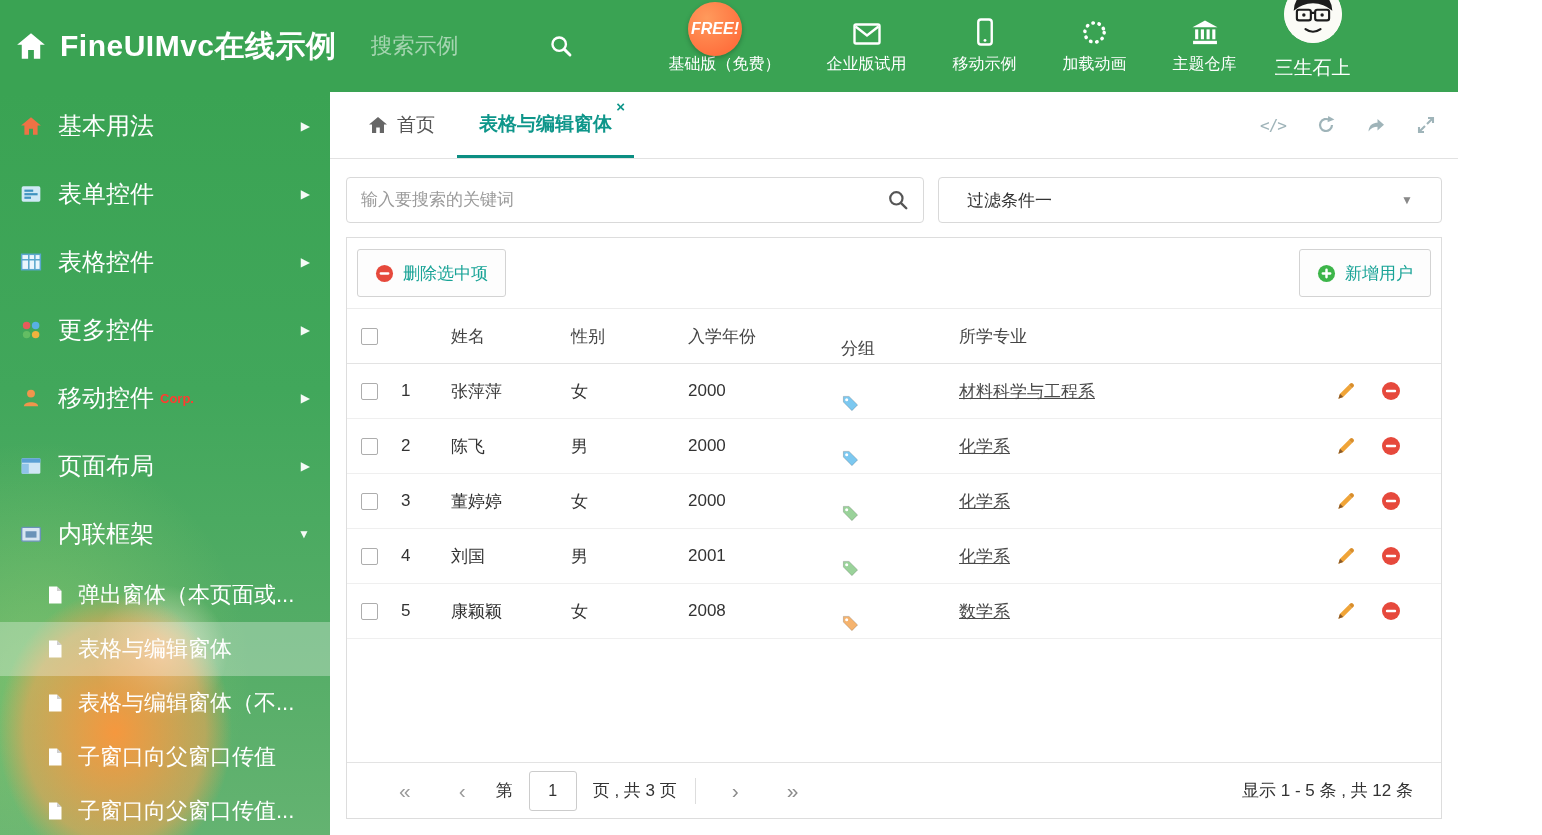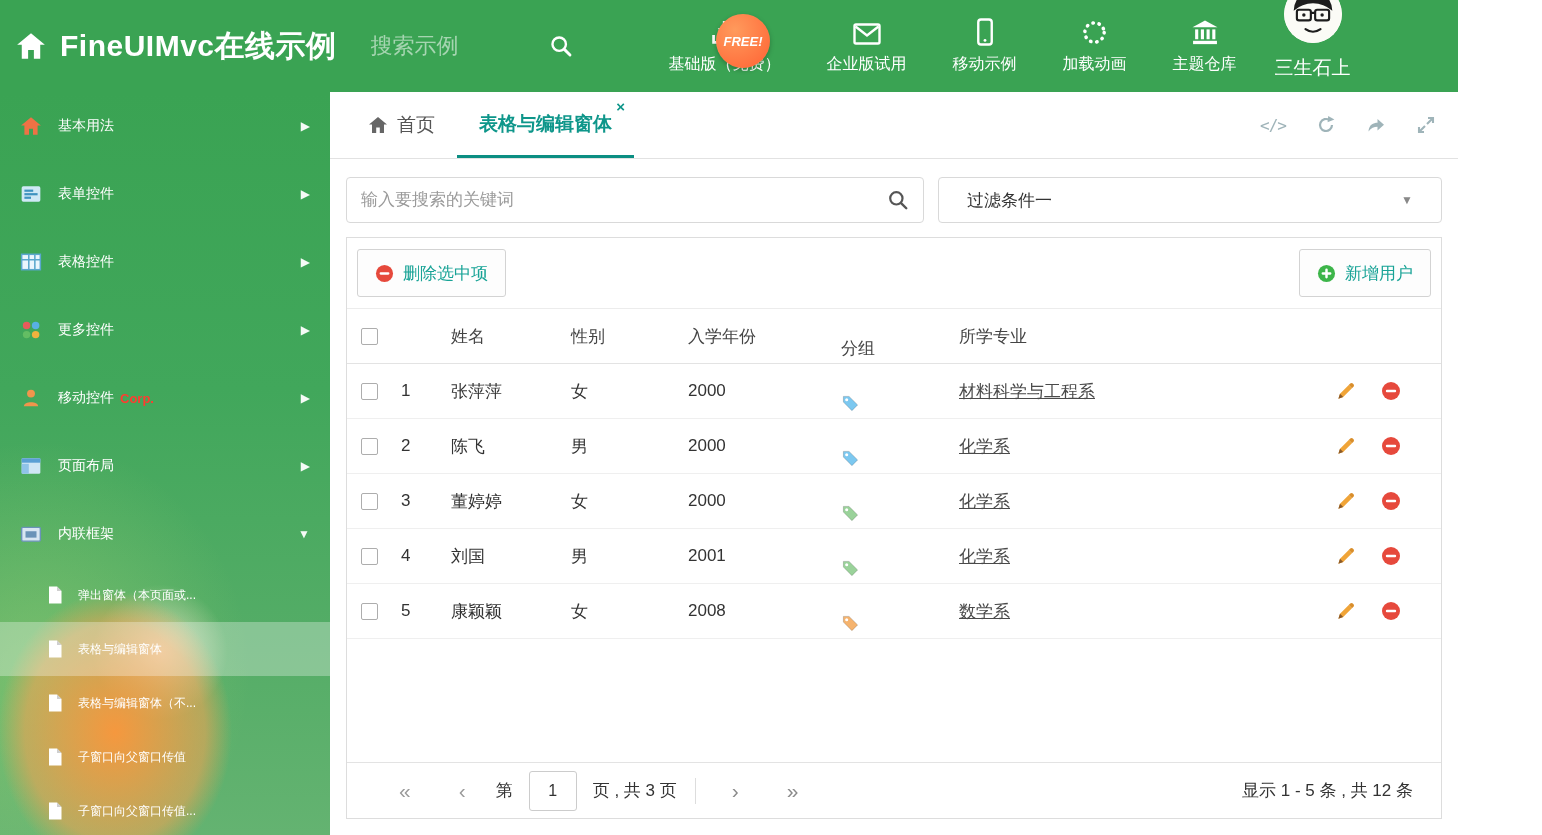--- a/index.html
+++ b/index.html
@@ -8,23 +8,23 @@
   .app { width:1458px; height:835px; display:flex; flex-direction:column; }
 
   
   .topbar { height:92px; background:#3aa353; display:flex; align-items:center; position:relative; flex:none; color:#fff; }
   .home-big { margin-left:16px; flex:none; display:flex; }
   .app-title { font-size:30px; font-weight:bold; margin-left:14px; letter-spacing:.5px; white-space:nowrap; }
   .top-search { margin-left:34px; display:flex; align-items:center; }
   .top-search input { width:170px; background:transparent; border:none; outline:none; color:rgba(255,255,255,.85); font-size:22px; font-family:inherit; }
   .top-search input::placeholder { color:rgba(255,255,255,.55); }
   .top-search .mag { margin-left:8px; color:#fff; display:flex; }
-  .free-badge { position:absolute; left:688px; top:14px; width:54px; height:54px; border-radius:50%;
-    background:radial-gradient(circle at 35% 30%, #ff9a5c, #ff6233); color:#fff; font-size:13px; font-weight:bold; font-style:italic;
-    display:flex; align-items:center; justify-content:center; box-shadow:0 2px 5px rgba(0,0,0,.25); z-index:5;margin-left:28px; }
+  .free-badge { position:absolute; left:688px; top:2px; width:54px; height:54px; border-radius:50%;
+    background:radial-gradient(circle at 35% 30%, #ff9a5c, #ff6233); color:#fff; font-size:16px; font-weight:bold; font-style:italic;
+    display:flex; align-items:center; justify-content:center; box-shadow:0 2px 5px rgba(0,0,0,.25); z-index:5; }
   .top-nav { display:flex; margin-left:96px; gap:46px; align-items:center; }
   .nav-item { display:flex; flex-direction:column; align-items:center; gap:8px; cursor:pointer;text-align:right; }
   .nav-item .nicon { height:28px; display:flex; align-items:flex-end; }
   .nav-item .nlabel { font-size:16px; white-space:nowrap; }
   .userbox { margin-left:38px; margin-right:24px; display:flex; align-items:center; gap:12px; cursor:pointer;flex-direction:column; }
   .avatar { width:58px; height:58px; border-radius:50%; background:#fcfcf8; overflow:hidden; flex:none; display:flex; }
   .username { font-size:19px; }
   .user-caret { font-size:12px; }
 
   
@@ -33,27 +33,27 @@
   
   .sidebar { width:330px; flex:none; color:#fff; overflow:hidden;
     background:
       radial-gradient(150px 180px at 115px 640px, rgba(252,150,60,.95), rgba(250,160,80,.55) 60%, rgba(250,160,80,0) 78%),
       radial-gradient(90px 90px at 160px 560px, rgba(255,235,210,.75), rgba(255,235,210,0) 75%),
       radial-gradient(300px 330px at 40px 580px, rgba(190,225,120,.35), rgba(190,225,120,0) 70%),
       linear-gradient(180deg,#3aa353 0%, #41a75b 40%, #55ad67 75%, #64b371 100%);
   }
   .side-item { height:68px; display:flex; align-items:center; padding:0 20px; cursor:pointer; }
   .si-icon { width:22px; height:22px; margin-right:16px; flex:none; display:flex; }
-  .si-label { font-size:14px; }
+  .si-label { font-size:24px; }
   .si-badge { color:#ff3b30; font-size:13px; margin-left:6px; font-weight:bold; }
   .si-arrow { margin-left:auto; font-size:12px; color:rgba(255,255,255,.95); }
   .side-sub { height:54px; display:flex; align-items:center; padding-left:46px; cursor:pointer; }
   .side-sub.active { background:rgba(255,255,255,.30); }
   .ssi { width:18px; height:20px; margin-right:14px; display:flex; flex:none; }
-  .ss-label { font-size:12px; white-space:nowrap; }
+  .ss-label { font-size:22px; white-space:nowrap; }
 
   
   .content { flex:1; display:flex; flex-direction:column; background:#fff; min-width:0; }
 
   .tabbar { height:67px; flex:none; border-bottom:1px solid #e2e2e2; display:flex; align-items:stretch; padding:0 16px; }
   .tab { display:flex; align-items:center; gap:9px; padding:0 22px; font-size:19px; color:#555; cursor:pointer; position:relative; }
   .tab.active { color:#0e968a; font-weight:bold; border-bottom:3px solid #0b8e82; }
   .tab .tab-close { position:absolute; top:7px; right:9px; font-size:15px; color:#0e968a; font-weight:bold; line-height:1; cursor:pointer; }
   .tab .home-sm { display:flex; color:#666; }
   .tab-tools { margin-left:auto; display:flex; align-items:center; gap:30px; color:#9fb4b9; padding-right:6px; }

